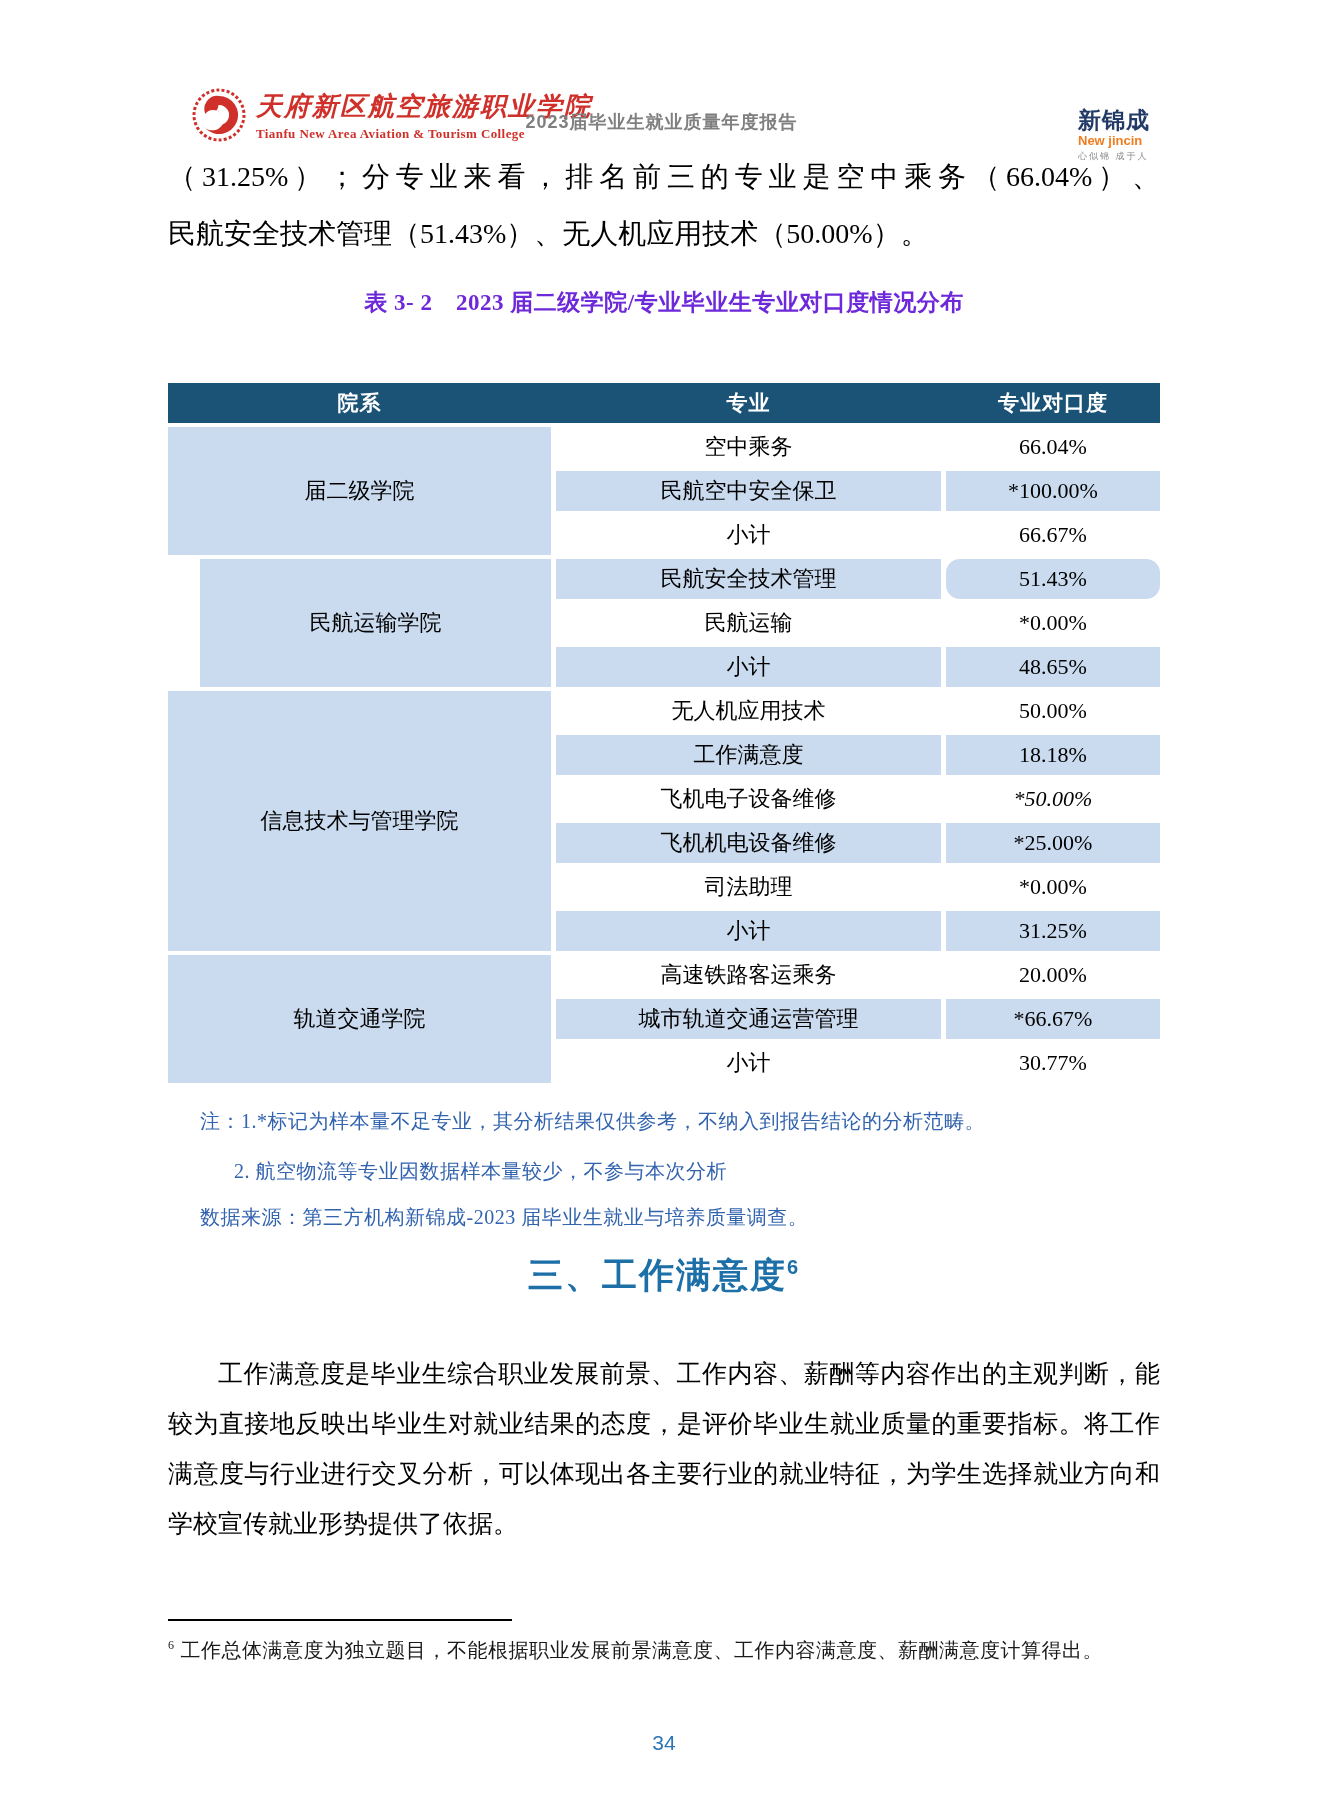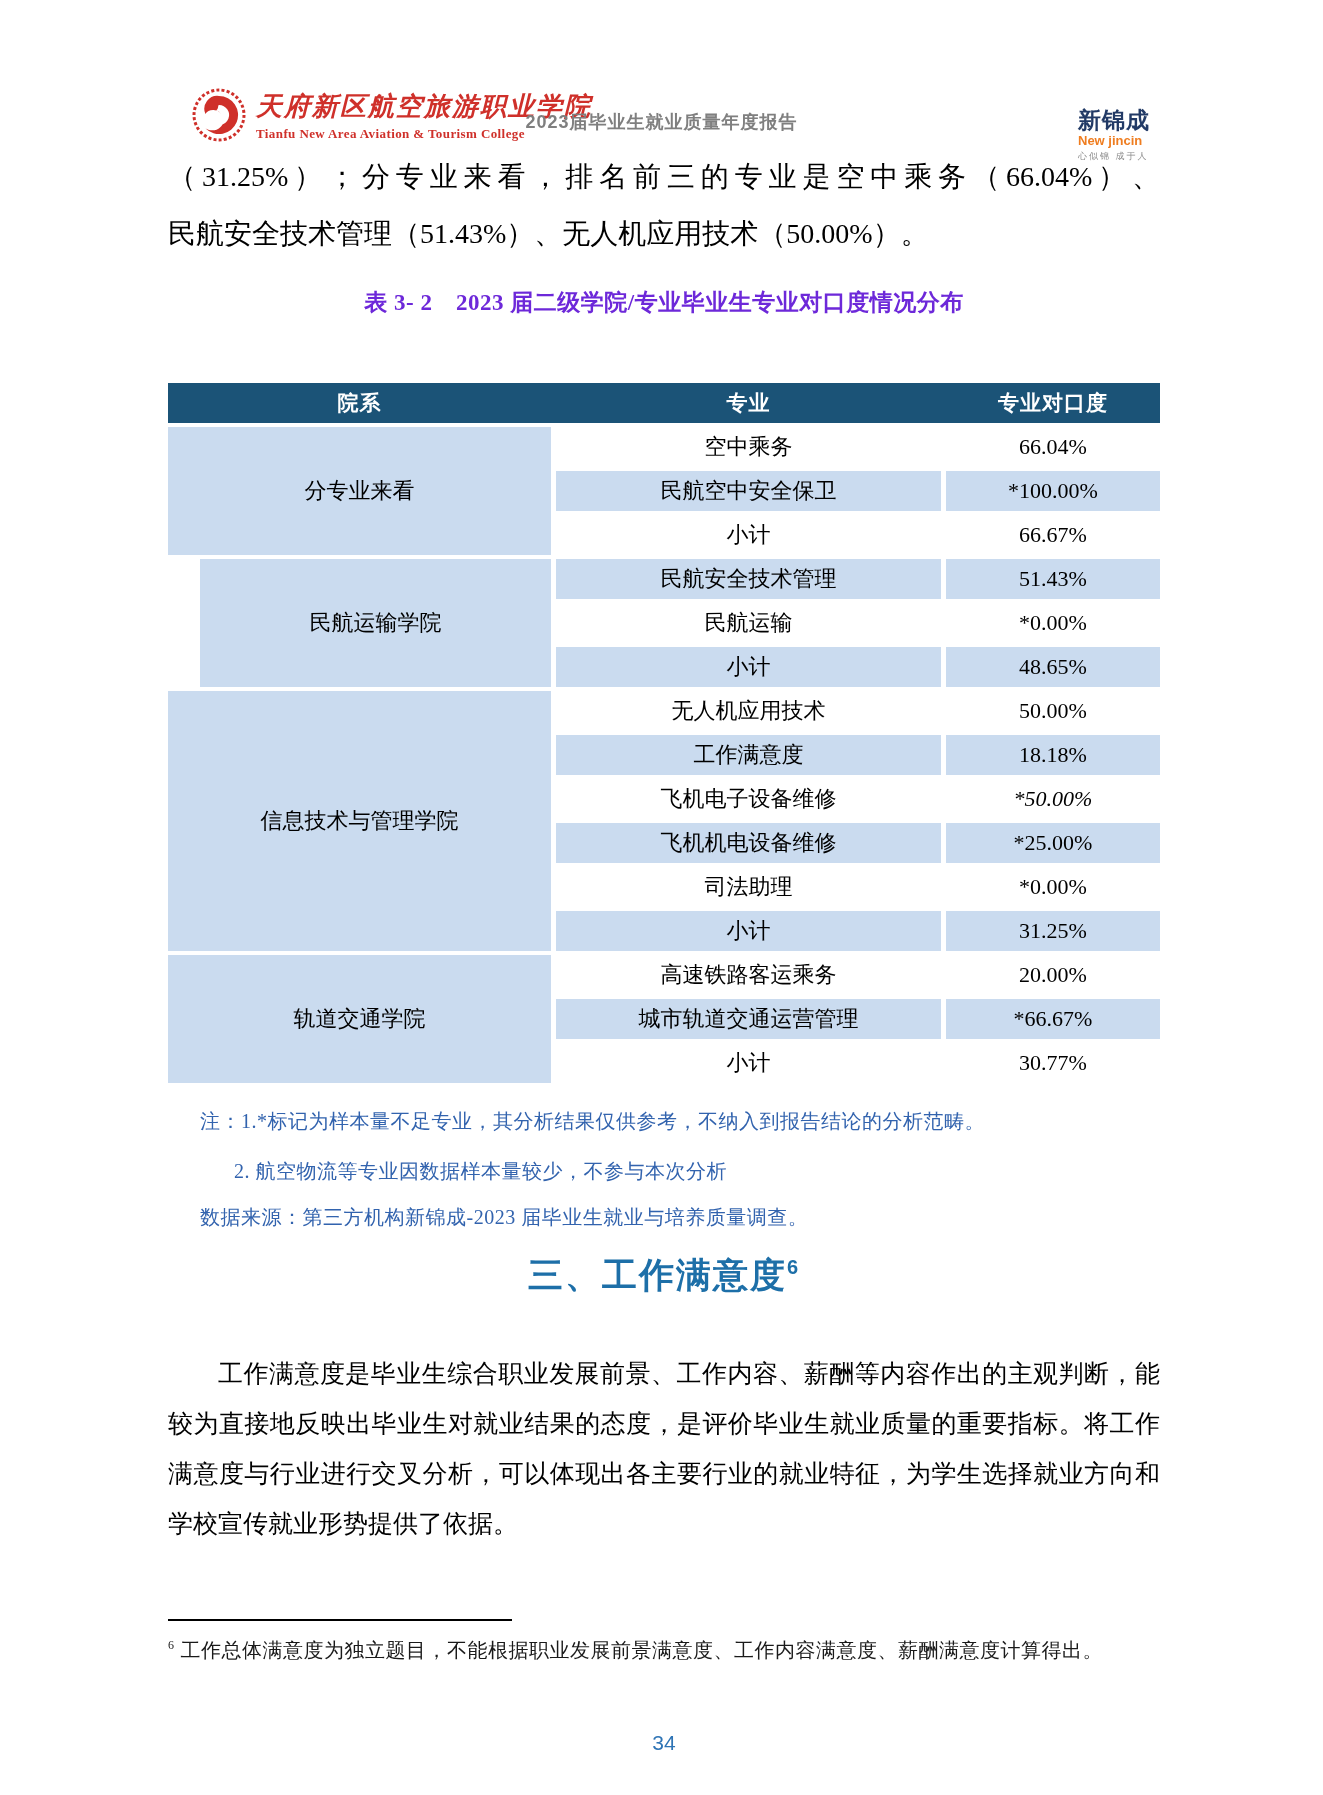--- a/index.html
+++ b/index.html
@@ -122,30 +122,30 @@
 
   <div class="tbl-title">表 3- 2　2023 届二级学院/专业毕业生专业对口度情况分布</div>
 
   <div class="tbl">
     <div class="thead">
       <span>院系</span>
       <span>专业</span>
       <span>专业对口度</span>
     </div>
 
-  <div class="cell college" style="grid-row: 2 / 5;">分专业来看</div>
+  <div class="cell college" style="grid-row: 2 / 5;">届二级学院</div>
       <div class="cell" style="grid-area: 2 / 2;">空中乘务</div>
       <div class="cell" style="grid-area: 2 / 3;">66.04%</div>
       <div class="cell shade" style="grid-area: 3 / 2;">民航空中安全保卫</div>
       <div class="cell shade" style="grid-area: 3 / 3;">*100.00%</div>
       <div class="cell" style="grid-area: 4 / 2;">小计</div>
       <div class="cell" style="grid-area: 4 / 3;">66.67%</div>
       <div class="cell college" style="grid-row: 5 / 8; margin-left: 32px;">民航运输学院</div>
       <div class="cell shade" style="grid-area: 5 / 2;">民航安全技术管理</div>
-      <div class="cell shade" style="grid-area: 5 / 3;">51.43%</div>
+      <div class="cell shade" style="grid-area: 5 / 3; border-radius: 14px;">51.43%</div>
       <div class="cell" style="grid-area: 6 / 2;">民航运输</div>
       <div class="cell" style="grid-area: 6 / 3;">*0.00%</div>
       <div class="cell shade" style="grid-area: 7 / 2;">小计</div>
       <div class="cell shade" style="grid-area: 7 / 3;">48.65%</div>
       <div class="cell college" style="grid-row: 8 / 14;">信息技术与管理学院</div>
       <div class="cell" style="grid-area: 8 / 2;">无人机应用技术</div>
       <div class="cell" style="grid-area: 8 / 3;">50.00%</div>
       <div class="cell shade" style="grid-area: 9 / 2;">工作满意度</div>
       <div class="cell shade" style="grid-area: 9 / 3;">18.18%</div>
       <div class="cell" style="grid-area: 10 / 2;">飞机电子设备维修</div>

